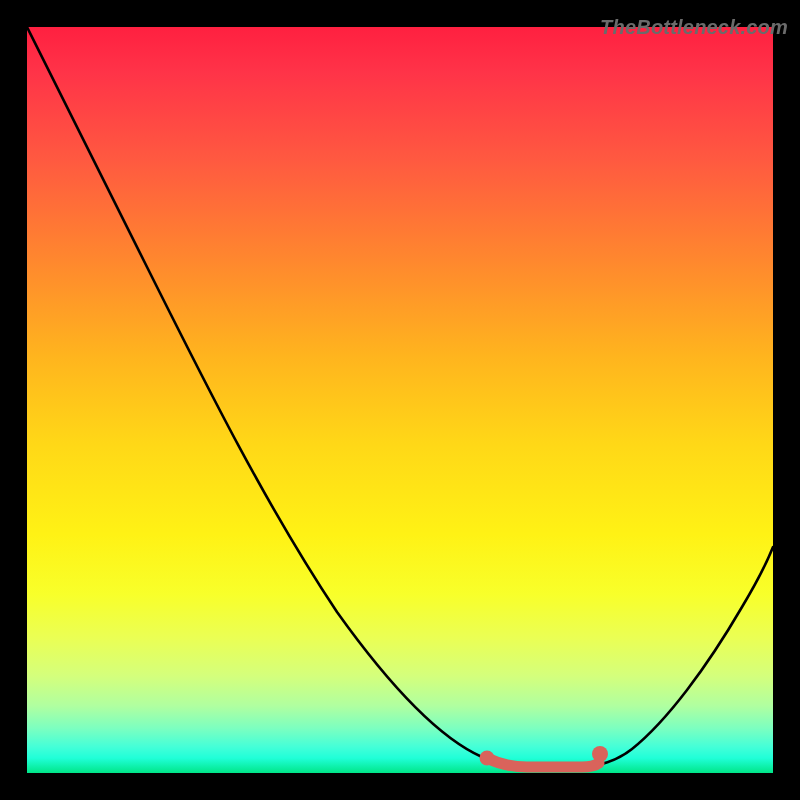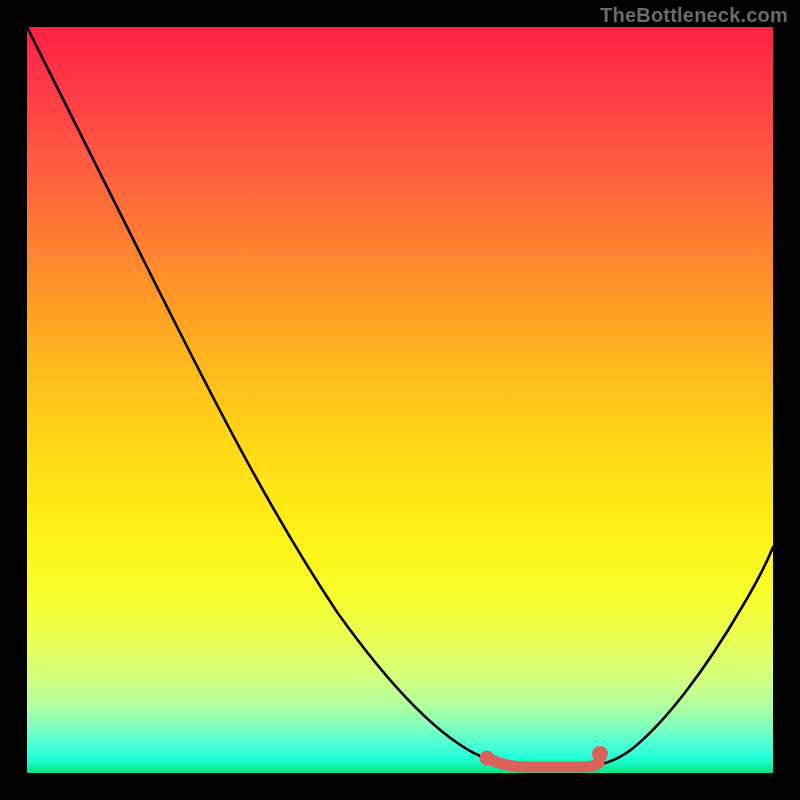--- a/index.html
+++ b/index.html
@@ -35,27 +35,28 @@
   }
   .curve {
     position: absolute;
     left: 0;
     top: 0;
     width: 746px;
     height: 746px;
   }
   .watermark {
     position: absolute;
-    top: 4px;
+    top: 16px;
     right: 12px;
     font-family: Arial, Helvetica, sans-serif;
     font-size: 20px;
     font-weight: bold;
     color: #6b6b6b;
     letter-spacing: 0.2px;
+    font-style: italic;
   }
 </style>
 </head>
 <body>
 
 <div class="frame">
   <svg class="curve" viewBox="0 0 746 746" preserveAspectRatio="none">
 
     <path d="M 0 0
              C 40 80, 80 160, 120 240

